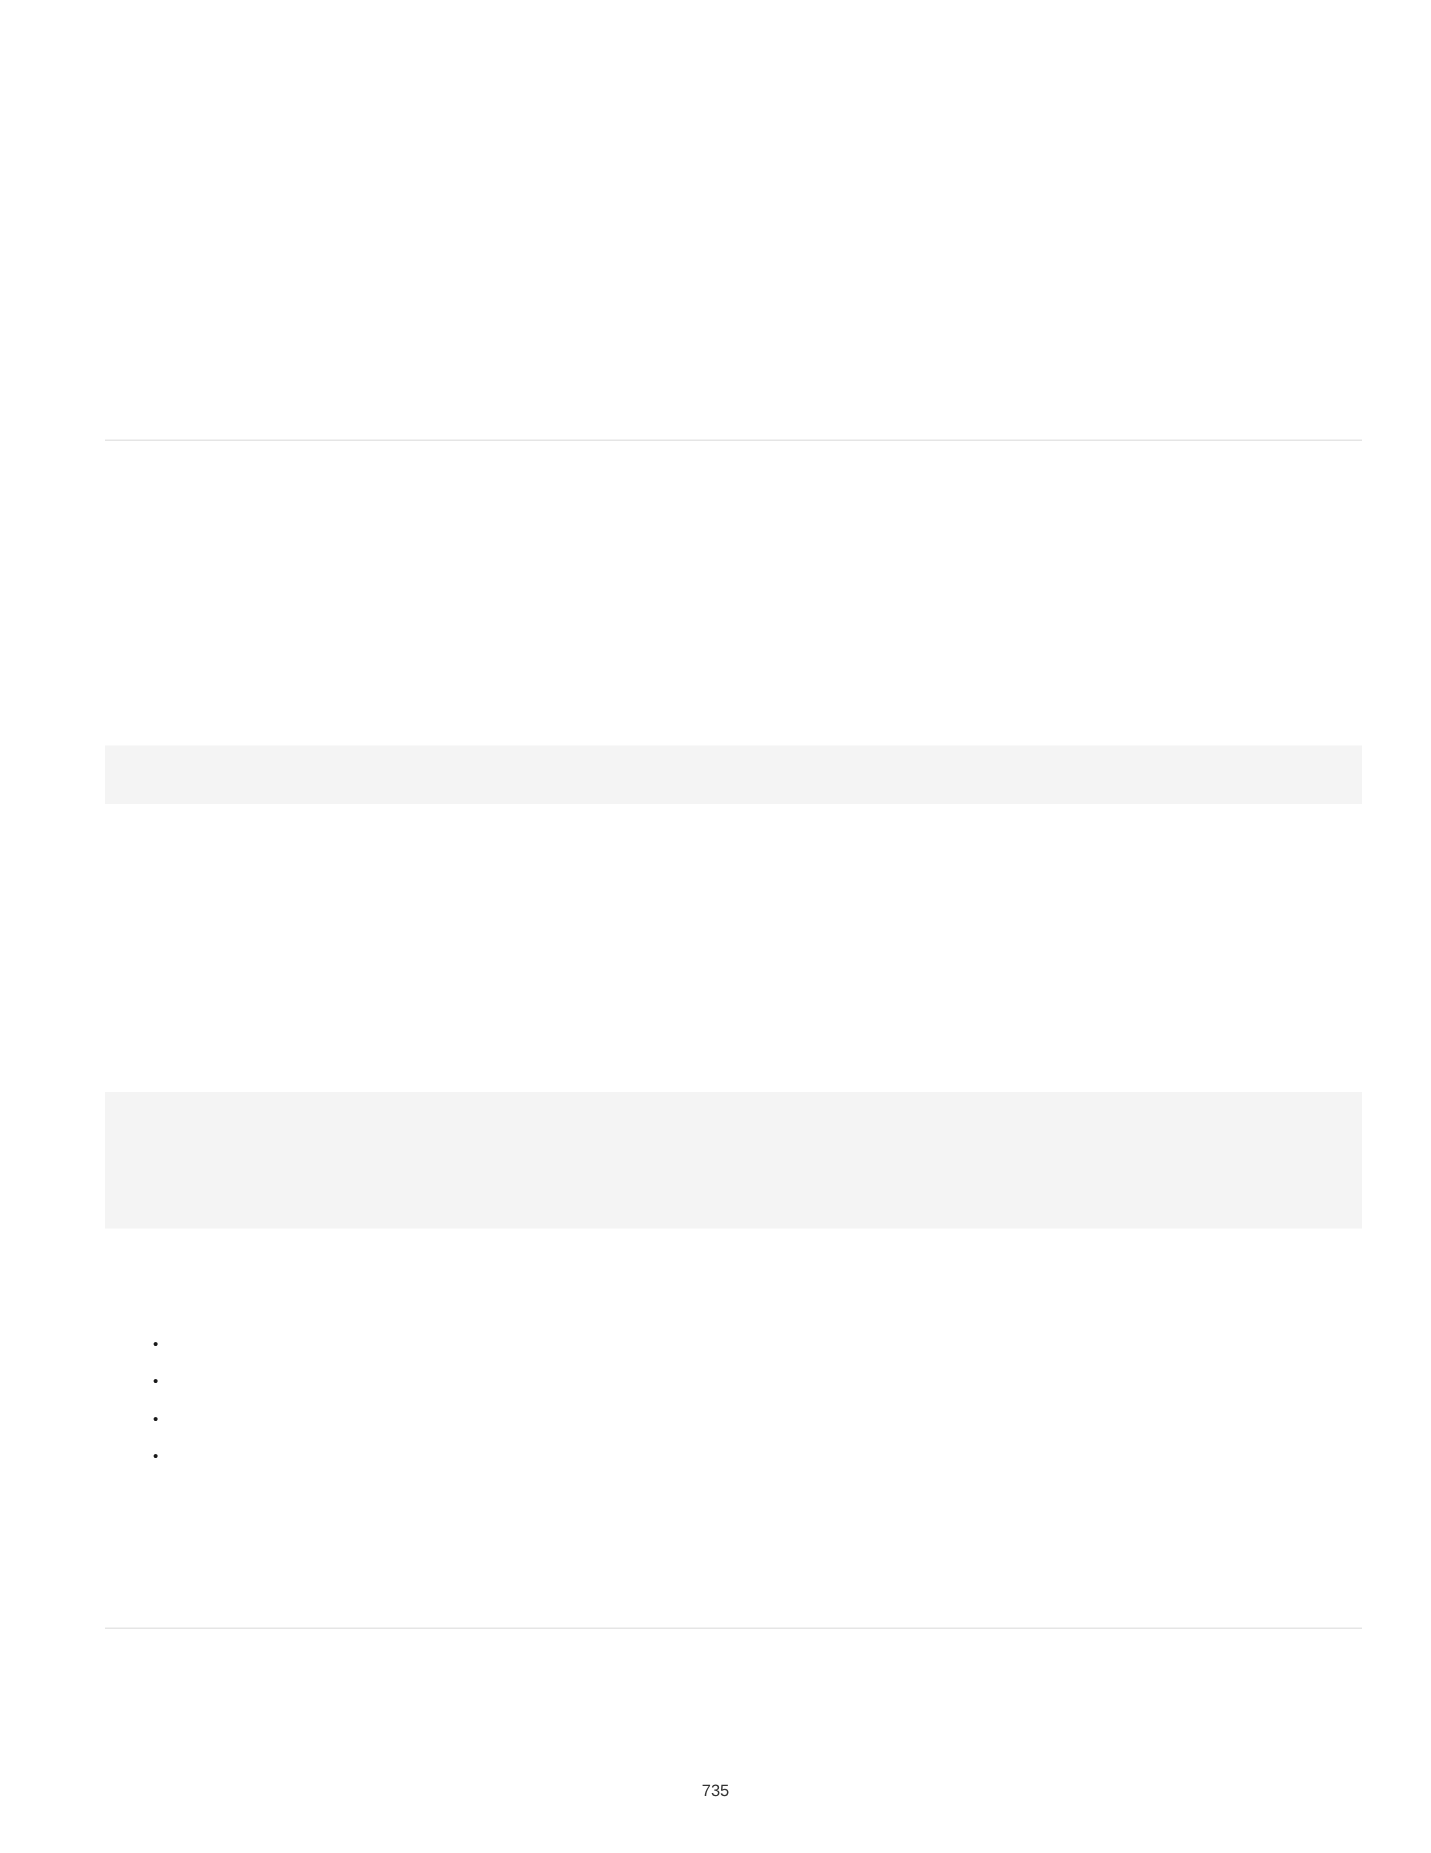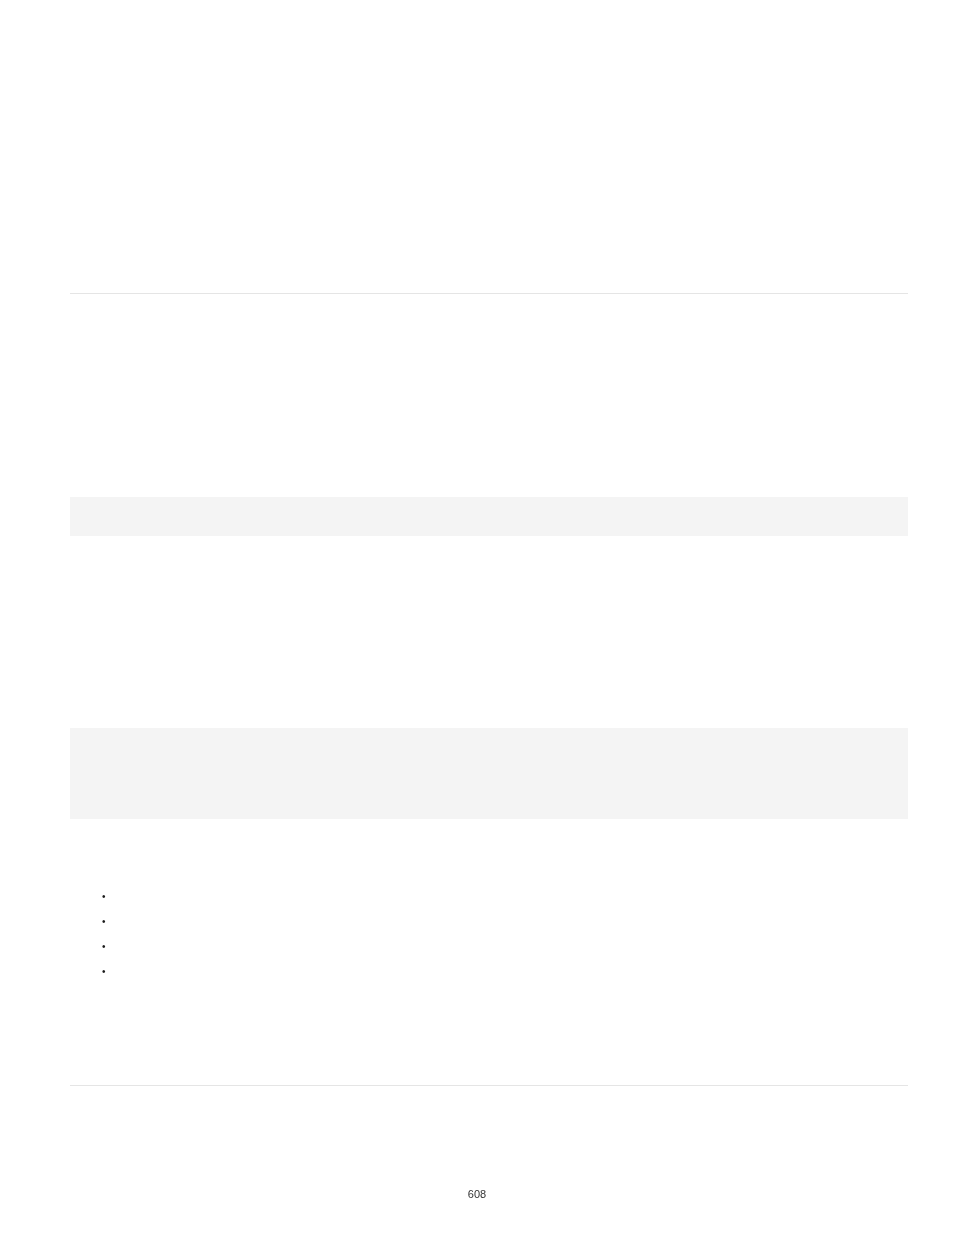--- a/index.html
+++ b/index.html
@@ -90,13 +90,13 @@
   <div class="shaded-block block-2"></div>
   <ul class="bullet-list">
     <li></li>
     <li></li>
     <li></li>
     <li></li>
   </ul>
   <hr class="hr-line hr-bottom">
 </div>
 
-<div class="page-number">608</div>
+<div class="page-number">735</div>
 
 </body></html>

